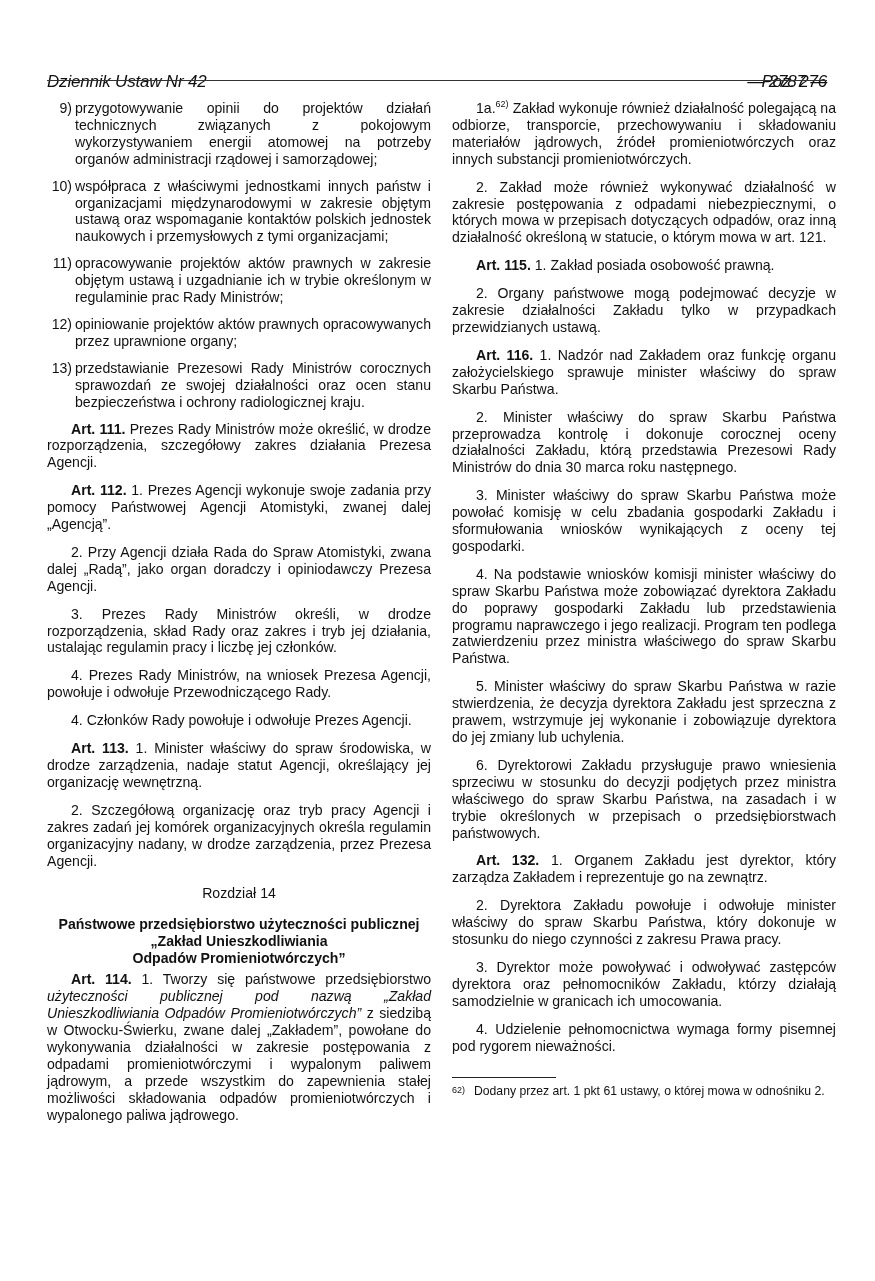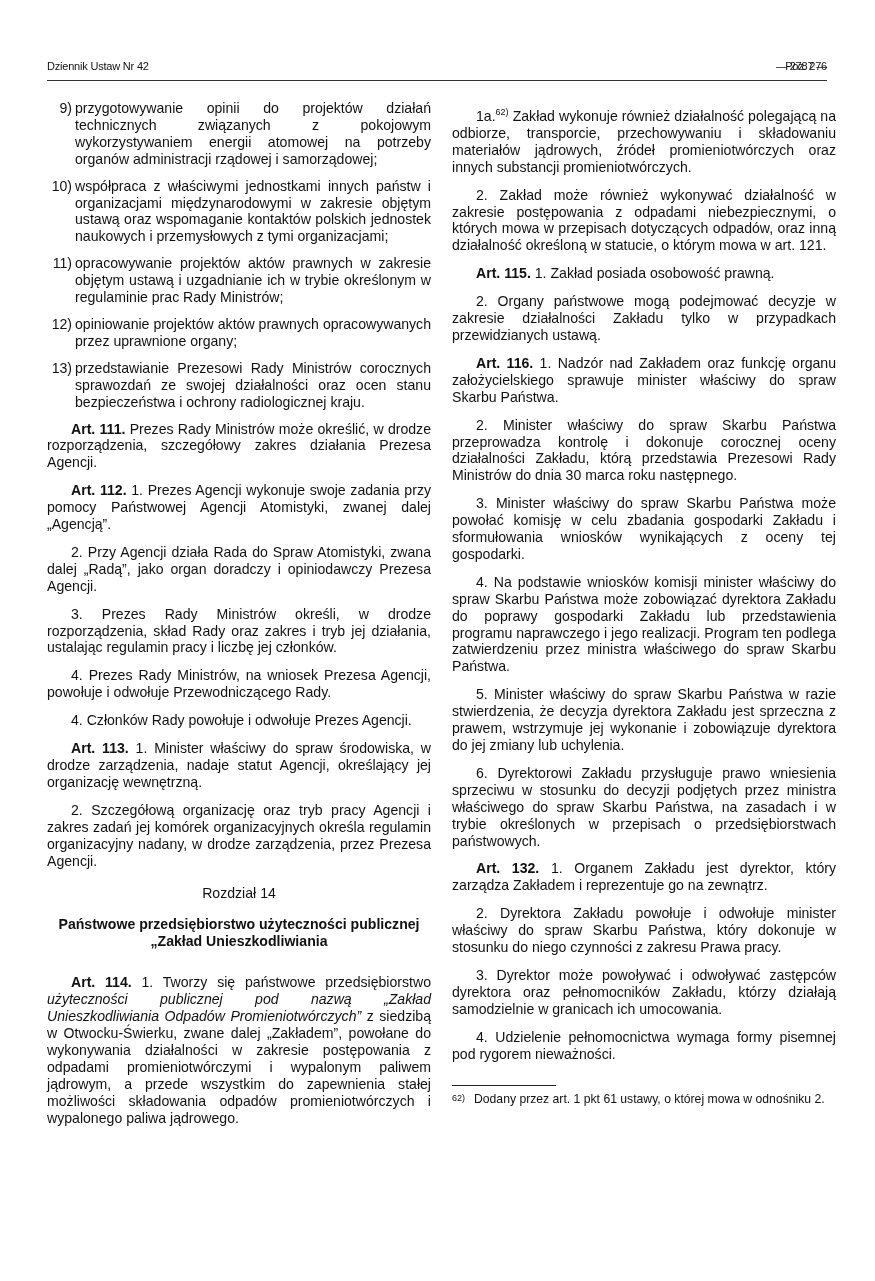--- a/index.html
+++ b/index.html
@@ -1,35 +1,35 @@
 <!DOCTYPE html>
 <html><head>
 <meta charset="utf-8">
 <style>
   html, body { margin:0; padding:0; background:#ffffff; }
   body { width:875px; height:1281px; position:relative; overflow:hidden;
          font-family:"Liberation Sans", "DejaVu Sans", sans-serif; color:#111; }
-  .header { position:absolute; left:47px; top:60px; width:780px; height:18px;
-            font-size:11px; letter-spacing:-0.2px; }
+  .header { position:absolute; left:47px; top:72px; width:780px; height:18px;
+            font-size:17px; letter-spacing:-0.2px;font-style:italic; }
   .header .l { position:absolute; left:0; top:0; }
   .header .c { position:absolute; left:0; width:100%; top:0; text-align:right; }
   .header .r { position:absolute; right:0; top:0; }
   .header-rule { position:absolute; left:47px; top:80px; width:780px; height:0;
                  border-top:1.3px solid #333; }
   .col { position:absolute; top:100px; width:384px; font-size:14.1px; line-height:16.9px;
          text-align:justify; }
   .col.left { left:47px; }
   .col.right { left:452px; }
-  p { margin:8px 0 11px 0; }
+  p { margin:0 0 11px 0; }
   .para { text-indent:24px; }
   .item { position:relative; padding-left:28px; margin-bottom:10px; }
   .item .num { position:absolute; left:-2px; width:27px; text-align:right; }
   .art { font-weight:bold; }
   .chapter { text-align:center; margin:16px 0 14px 0; }
-  .chapter-title { text-align:center; font-weight:bold; margin-bottom:24px; line-height:17px; }
+  .chapter-title { text-align:center; font-weight:bold; margin-bottom:4px; line-height:17px; }
   .chapter-title span { display:block; }
   i { }
   sup { font-size:9px; vertical-align:6px; line-height:0; }
   .fn-rule { width:104px; border-top:1px solid #222; margin:22px 0 6px 0; }
   .footnote { font-size:12.2px; line-height:14px; padding-left:22px; position:relative; text-align:left; }
   .footnote .fnum { position:absolute; left:0; top:-1px; font-size:9px; }
 </style>
 </head>
 <body>
 
@@ -55,20 +55,21 @@
   <p class="para">4. Prezes Rady Ministrów, na wniosek Prezesa Agencji, powołuje i odwołuje Przewodniczącego Rady.</p>
   <p class="para">4. Członków Rady powołuje i odwołuje Prezes Agencji.</p>
 
   <p class="para"><span class="art">Art. 113.</span><span> 1. Minister właściwy do spraw środowiska, w drodze zarządzenia, nadaje statut Agencji, określający jej organizację wewnętrzną.</span></p>
   <p class="para">2. Szczegółową organizację oraz tryb pracy Agencji i zakres zadań jej komórek organizacyjnych określa regulamin organizacyjny nadany, w drodze zarządzenia, przez Prezesa Agencji.</p>
 
   <div class="chapter">Rozdział 14</div>
   <div class="chapter-title">
     <span>Państwowe przedsiębiorstwo użyteczności publicznej</span>
     <span>„Zakład Unieszkodliwiania</span>
+    <span>Odpadów Promieniotwórczych”</span>
   </div>
 
   <p class="para"><span class="art">Art. 114.</span><span> 1. Tworzy się państwowe przedsiębiorstwo </span><i>użyteczności publicznej pod nazwą „Zakład Unieszkodliwiania Odpadów Promieniotwórczych”</i><span> z siedzibą w Otwocku-Świerku, zwane dalej „Zakładem”, powołane do wykonywania działalności w zakresie postępowania z odpadami promieniotwórczymi i wypalonym paliwem jądrowym, a przede wszystkim do zapewnienia stałej możliwości składowania odpadów promieniotwórczych i wypalonego paliwa jądrowego.</span></p>
 </div>
 
 <div class="col right">
   <p class="para"><span>1a.</span><sup>62)</sup><span> Zakład wykonuje również działalność polegającą na odbiorze, transporcie, przechowywaniu i składowaniu materiałów jądrowych, źródeł promieniotwórczych oraz innych substancji promieniotwórczych.</span></p>
   <p class="para">2. Zakład może również wykonywać działalność w zakresie postępowania z odpadami niebezpiecznymi, o których mowa w przepisach dotyczących odpadów, oraz inną działalność określoną w statucie, o którym mowa w art. 121.</p>
 
   <p class="para"><span class="art">Art. 115.</span><span> 1. Zakład posiada osobowość prawną.</span></p>

